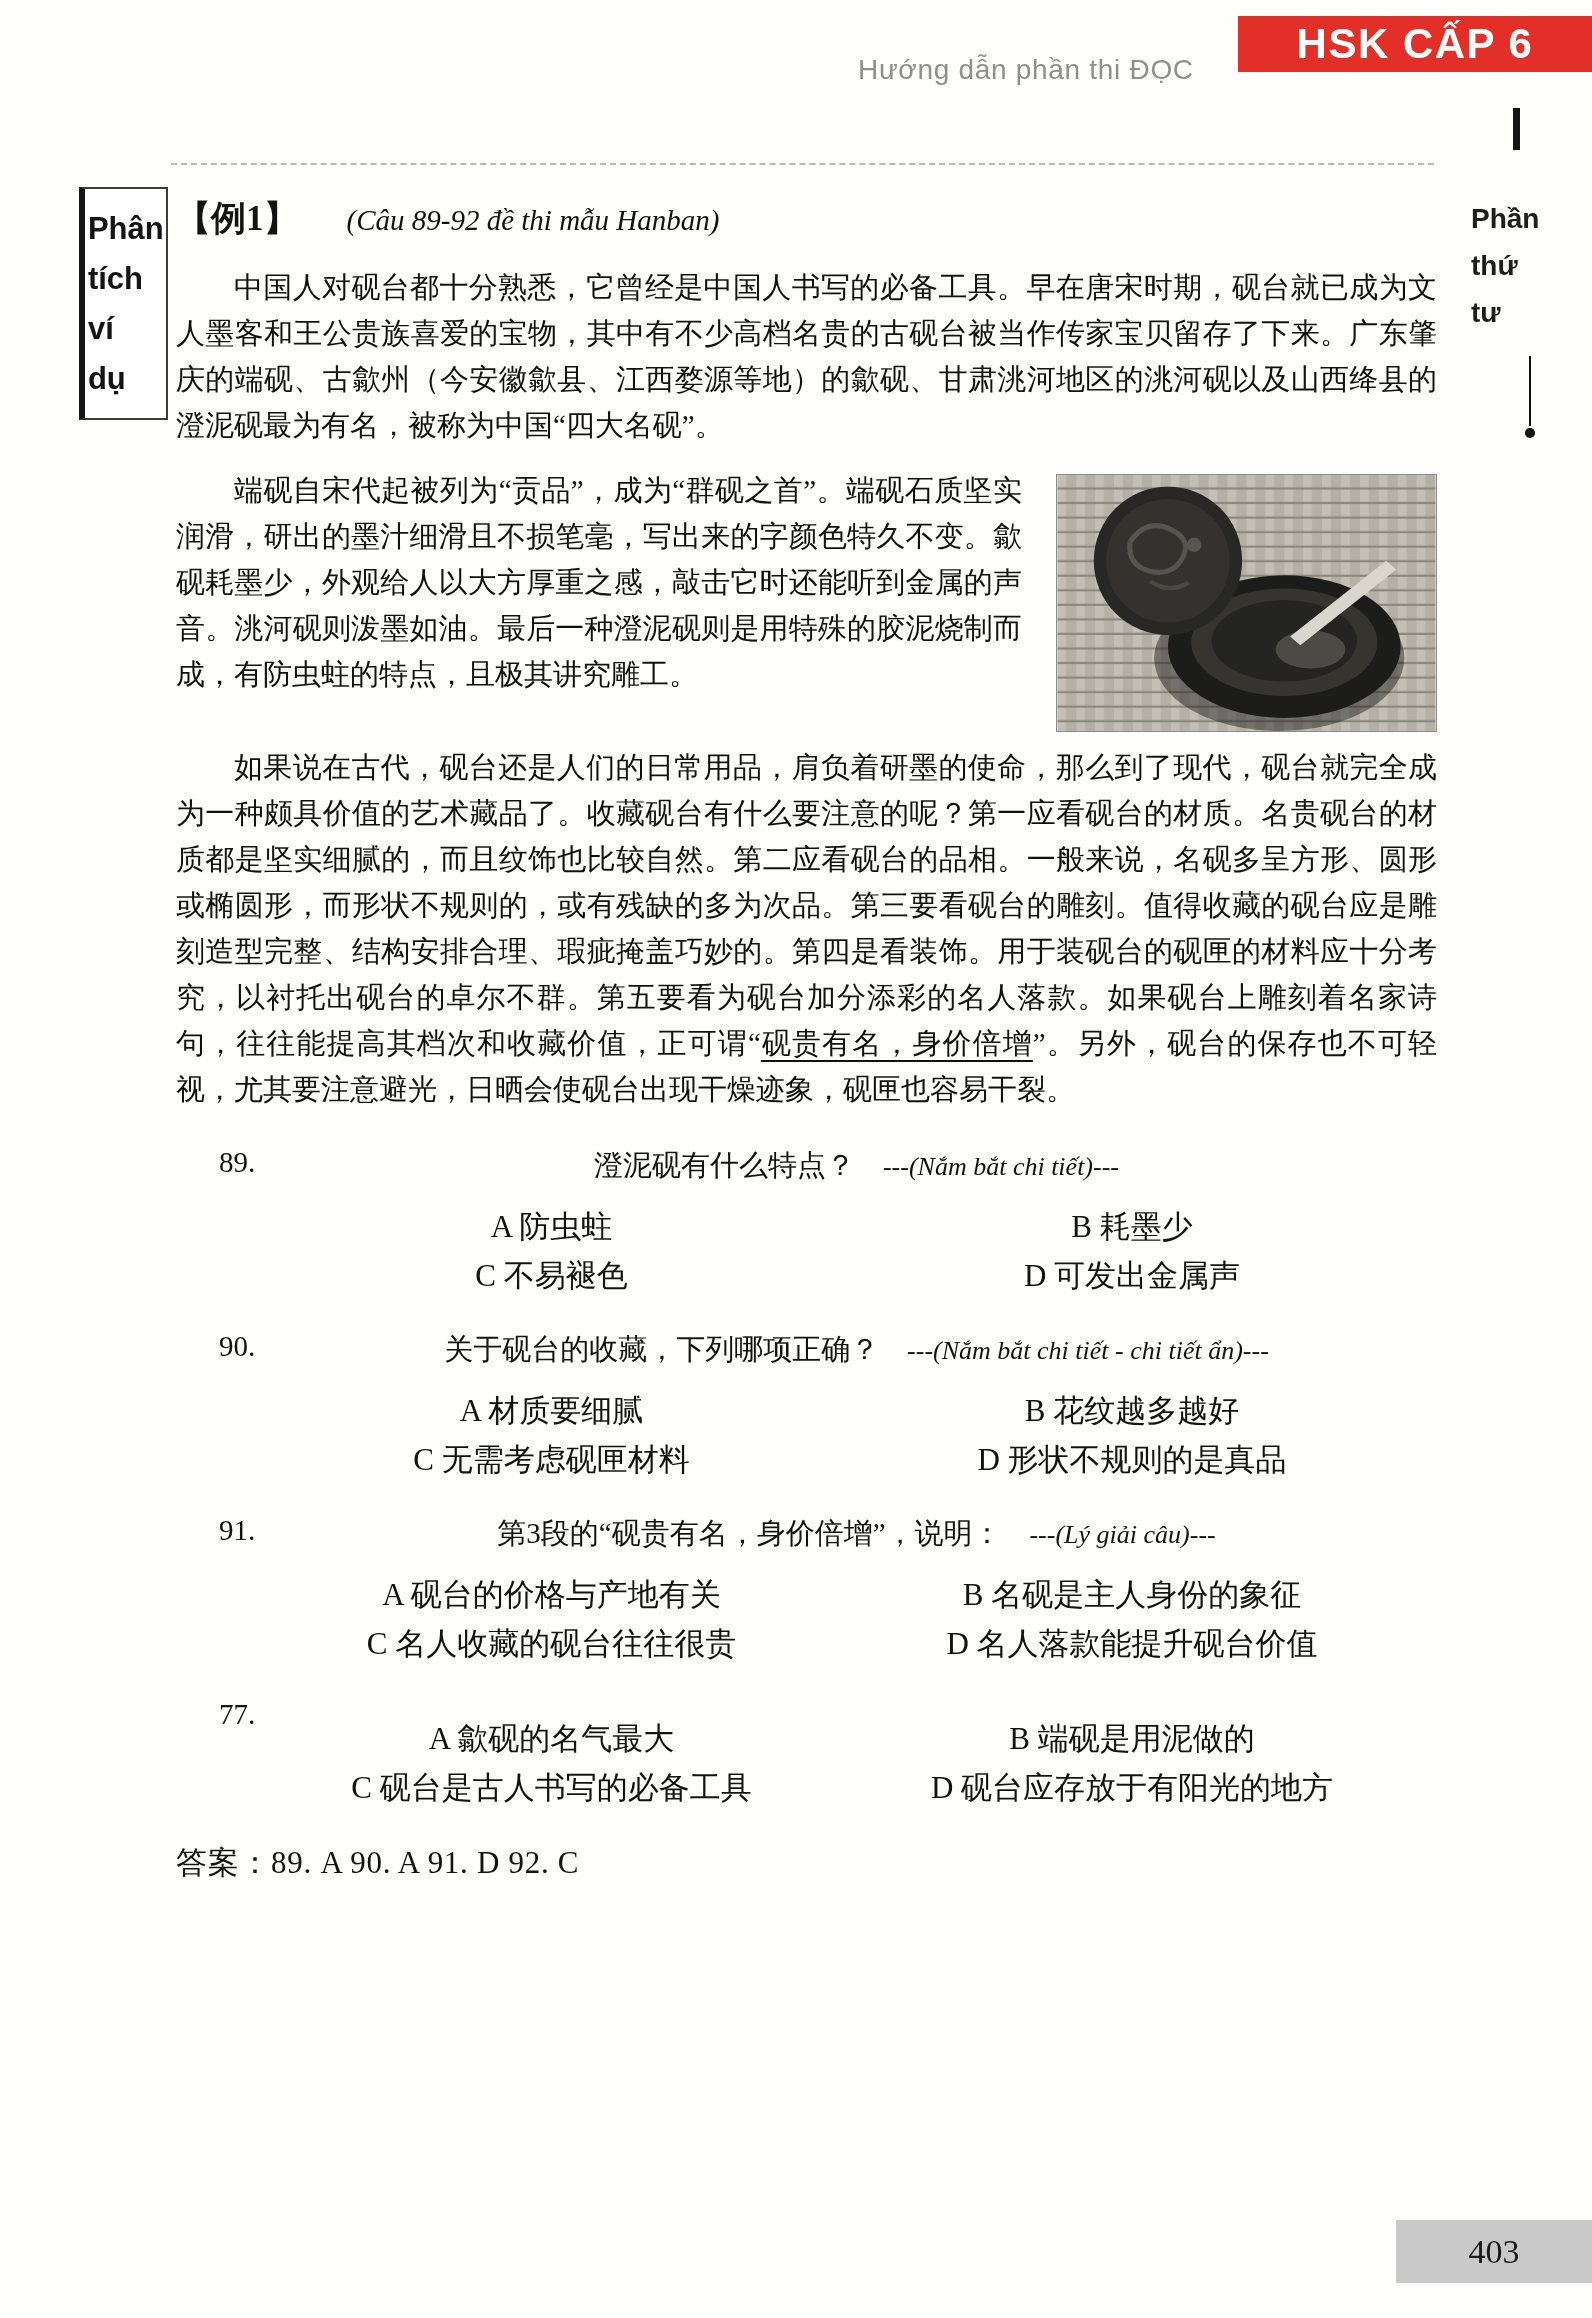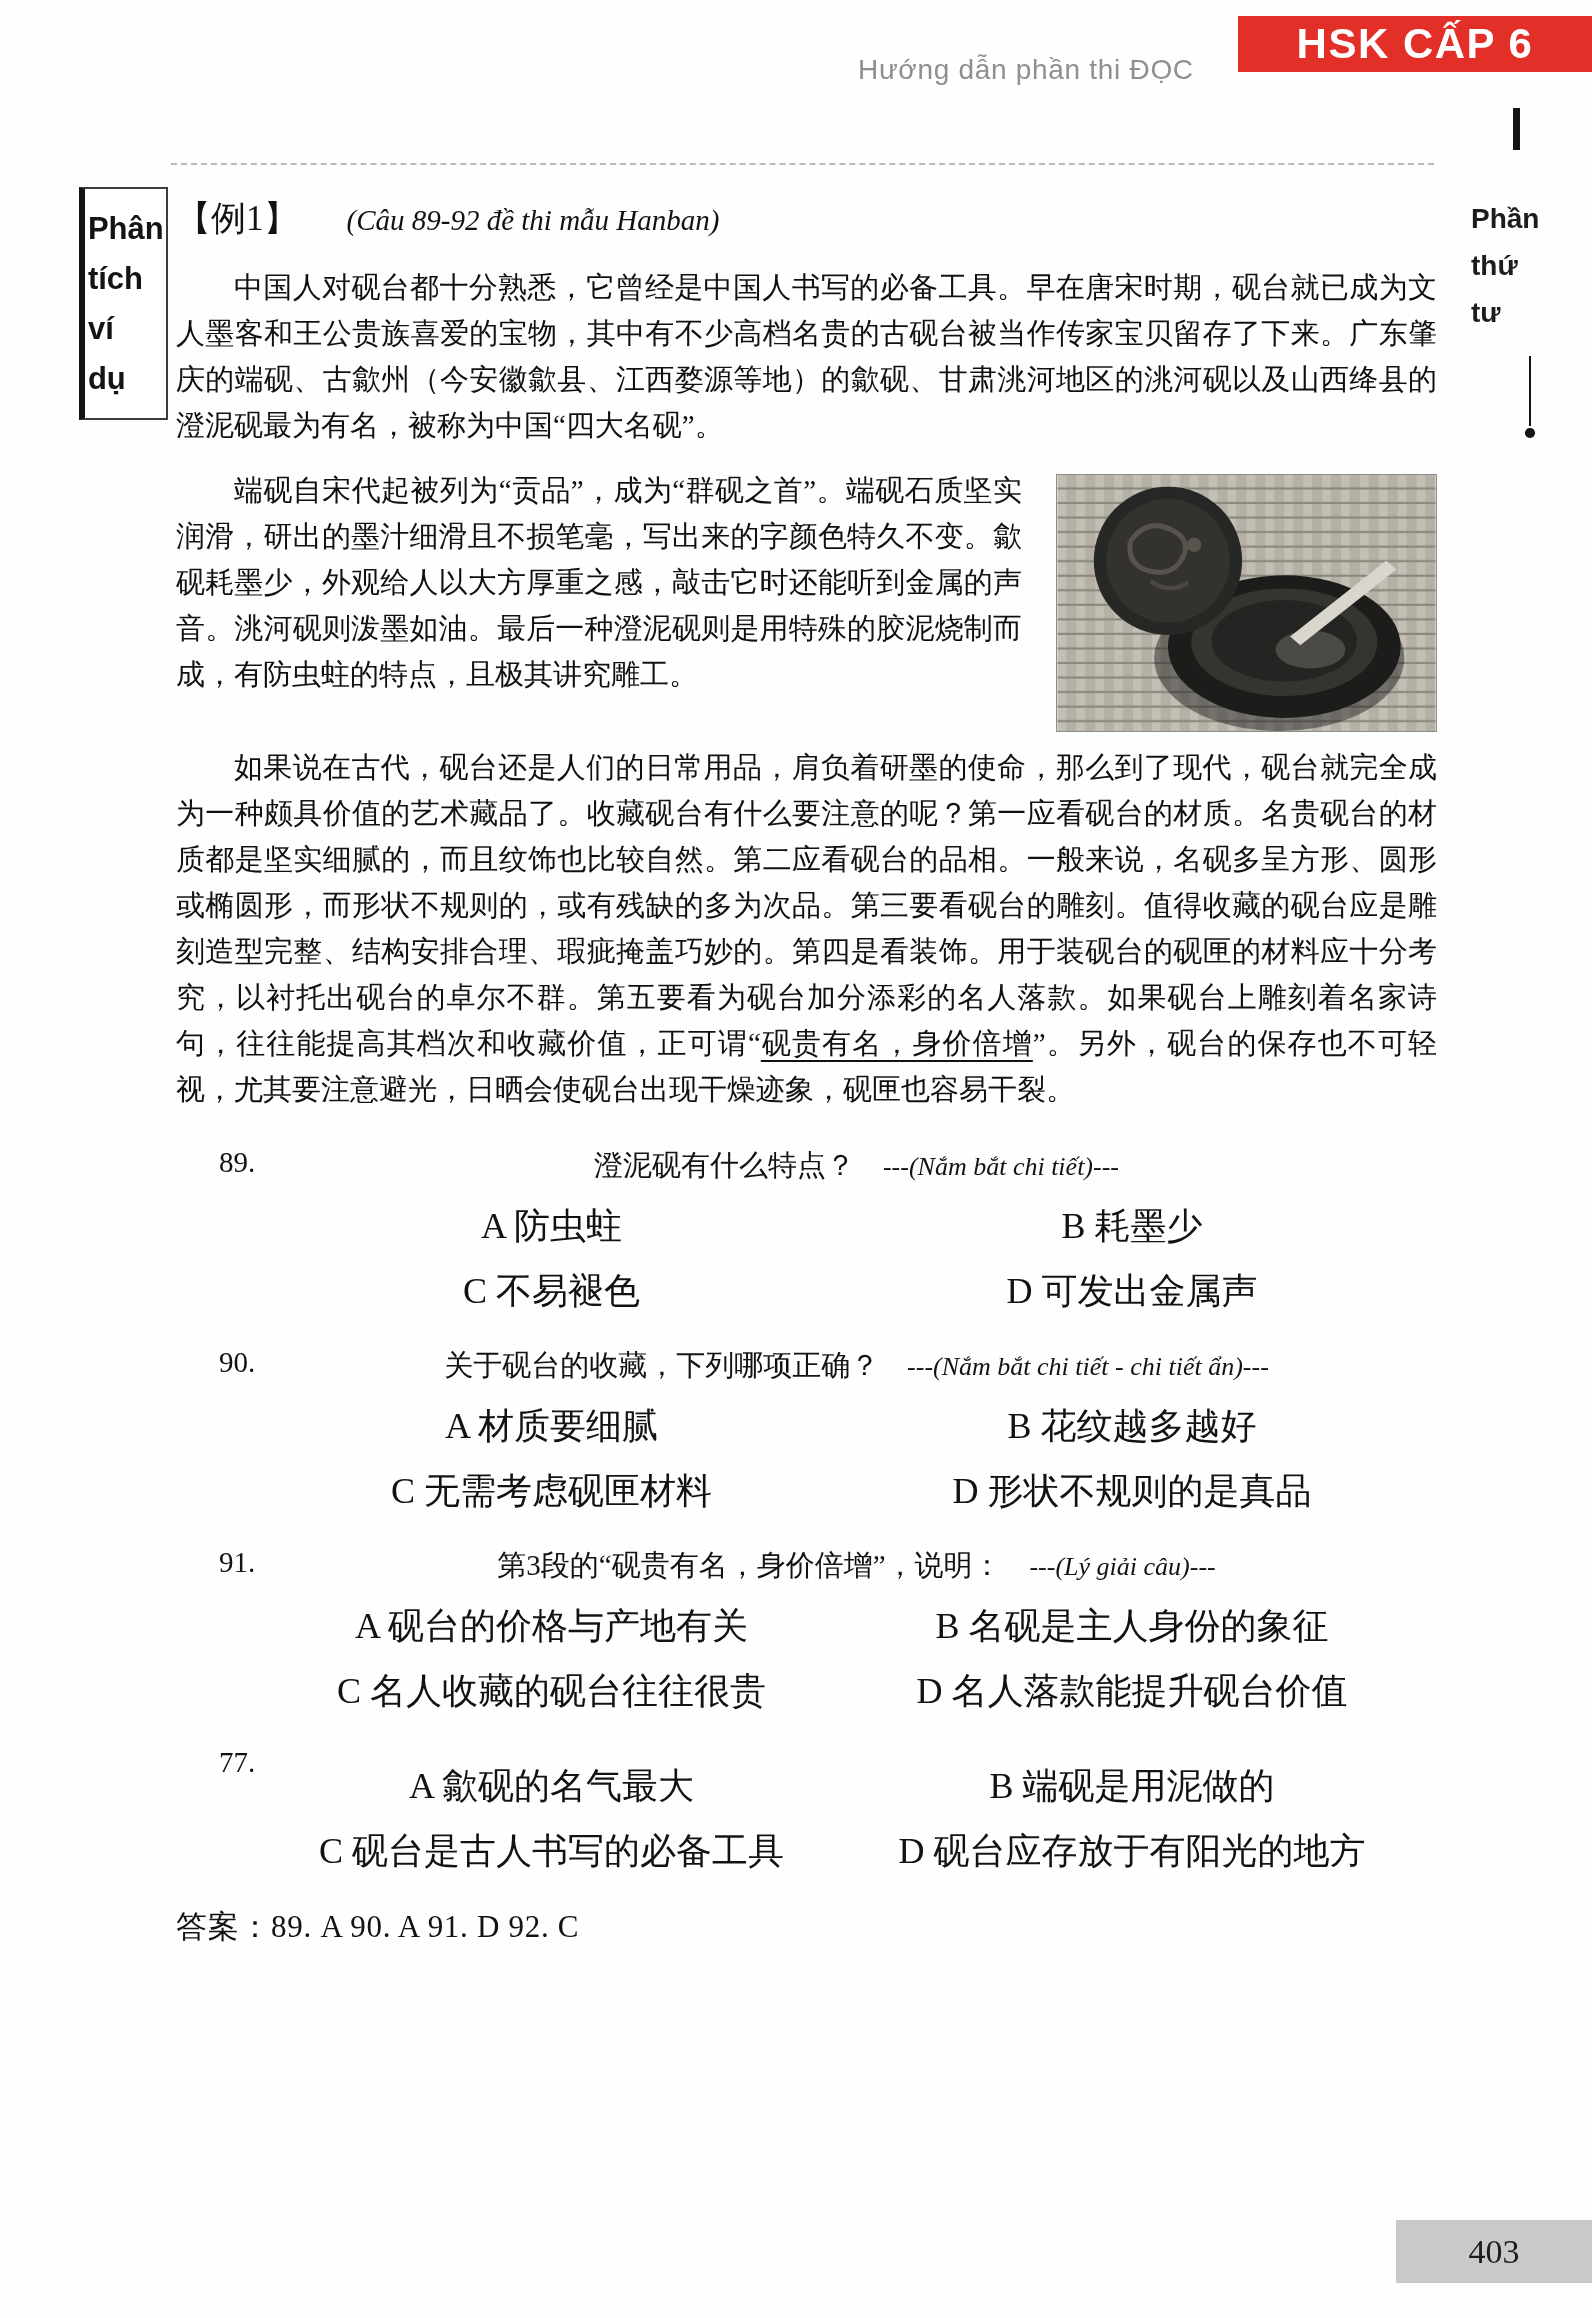--- a/index.html
+++ b/index.html
@@ -28,41 +28,41 @@
   .right-label { position:absolute; left:1471px; top:195px; width:117px; text-align:left;
                  font-family:"Liberation Sans","DejaVu Sans",sans-serif; font-weight:600;
                  font-size:28px; line-height:47px; color:#1d1d1d; }
   .right-line { position:absolute; left:1529px; top:356px; width:2.2px; height:70px; background:#141414; }
   .right-dot  { position:absolute; left:1525px; top:428px; width:9.5px; height:9.5px; border-radius:50%; background:#141414; }
 
   
   .content { position:absolute; left:176px; top:195px; width:1261px; }
 
   .example-head { display:flex; align-items:baseline; gap:48px; margin-bottom:22px; }
-  .example-label { font-size:35px; font-weight:normal; }
+  .example-label { font-size:35px; font-weight:bold; }
   .example-caption { font-size:29px; font-style:italic; }
 
   .body-text { font-size:29px; line-height:46px; text-align:justify; text-indent:2em;
                color:#101010; margin-bottom:19px; }
   .p3 { clear:both; }
   .underlined { text-decoration:underline; text-underline-offset:7.3px; text-decoration-thickness:1.5px; }
 
   figure.photo { float:right; width:381px; height:258px; margin:7.3px 0 11.7px 34px; }
   figure.photo svg { display:block; width:100%; height:100%; border:0.7px solid #8c8c8c; }
 
   
   .questions { margin-top:34px;text-align:center; }
   .question { display:flex; margin-bottom:34px; }
   .q-num { width:100px; padding-left:22px; font-size:29px; flex:none; }
   .q-body { flex:1; }
   .q-stem-row { margin-bottom:16px; }
   .q-stem { font-size:29px; }
   .q-anno { font-size:26px; font-style:italic; margin-left:25px; }
-  .q-options { display:grid; grid-template-columns:551px 1fr; row-gap:24px;
-               font-size:36px; line-height:41px;margin-top:20px; }
+  .q-options { display:grid; grid-template-columns:551px 1fr; row-gap:8px;
+               font-size:31px; line-height:41px;margin-top:20px; }
 
   .answers { text-align:left; font-size:31px; margin-top:10.3px; padding-right:2.9px; letter-spacing:0.7px; }
 
   
   .page-num-box { position:absolute; left:1396px; top:2220px; width:196px; height:63px;
                   background:#c9c9c9; display:flex; align-items:center; justify-content:center;
                   font-size:34px; color:#1c1c1c; }
 </style>
 </head>
 <body>

